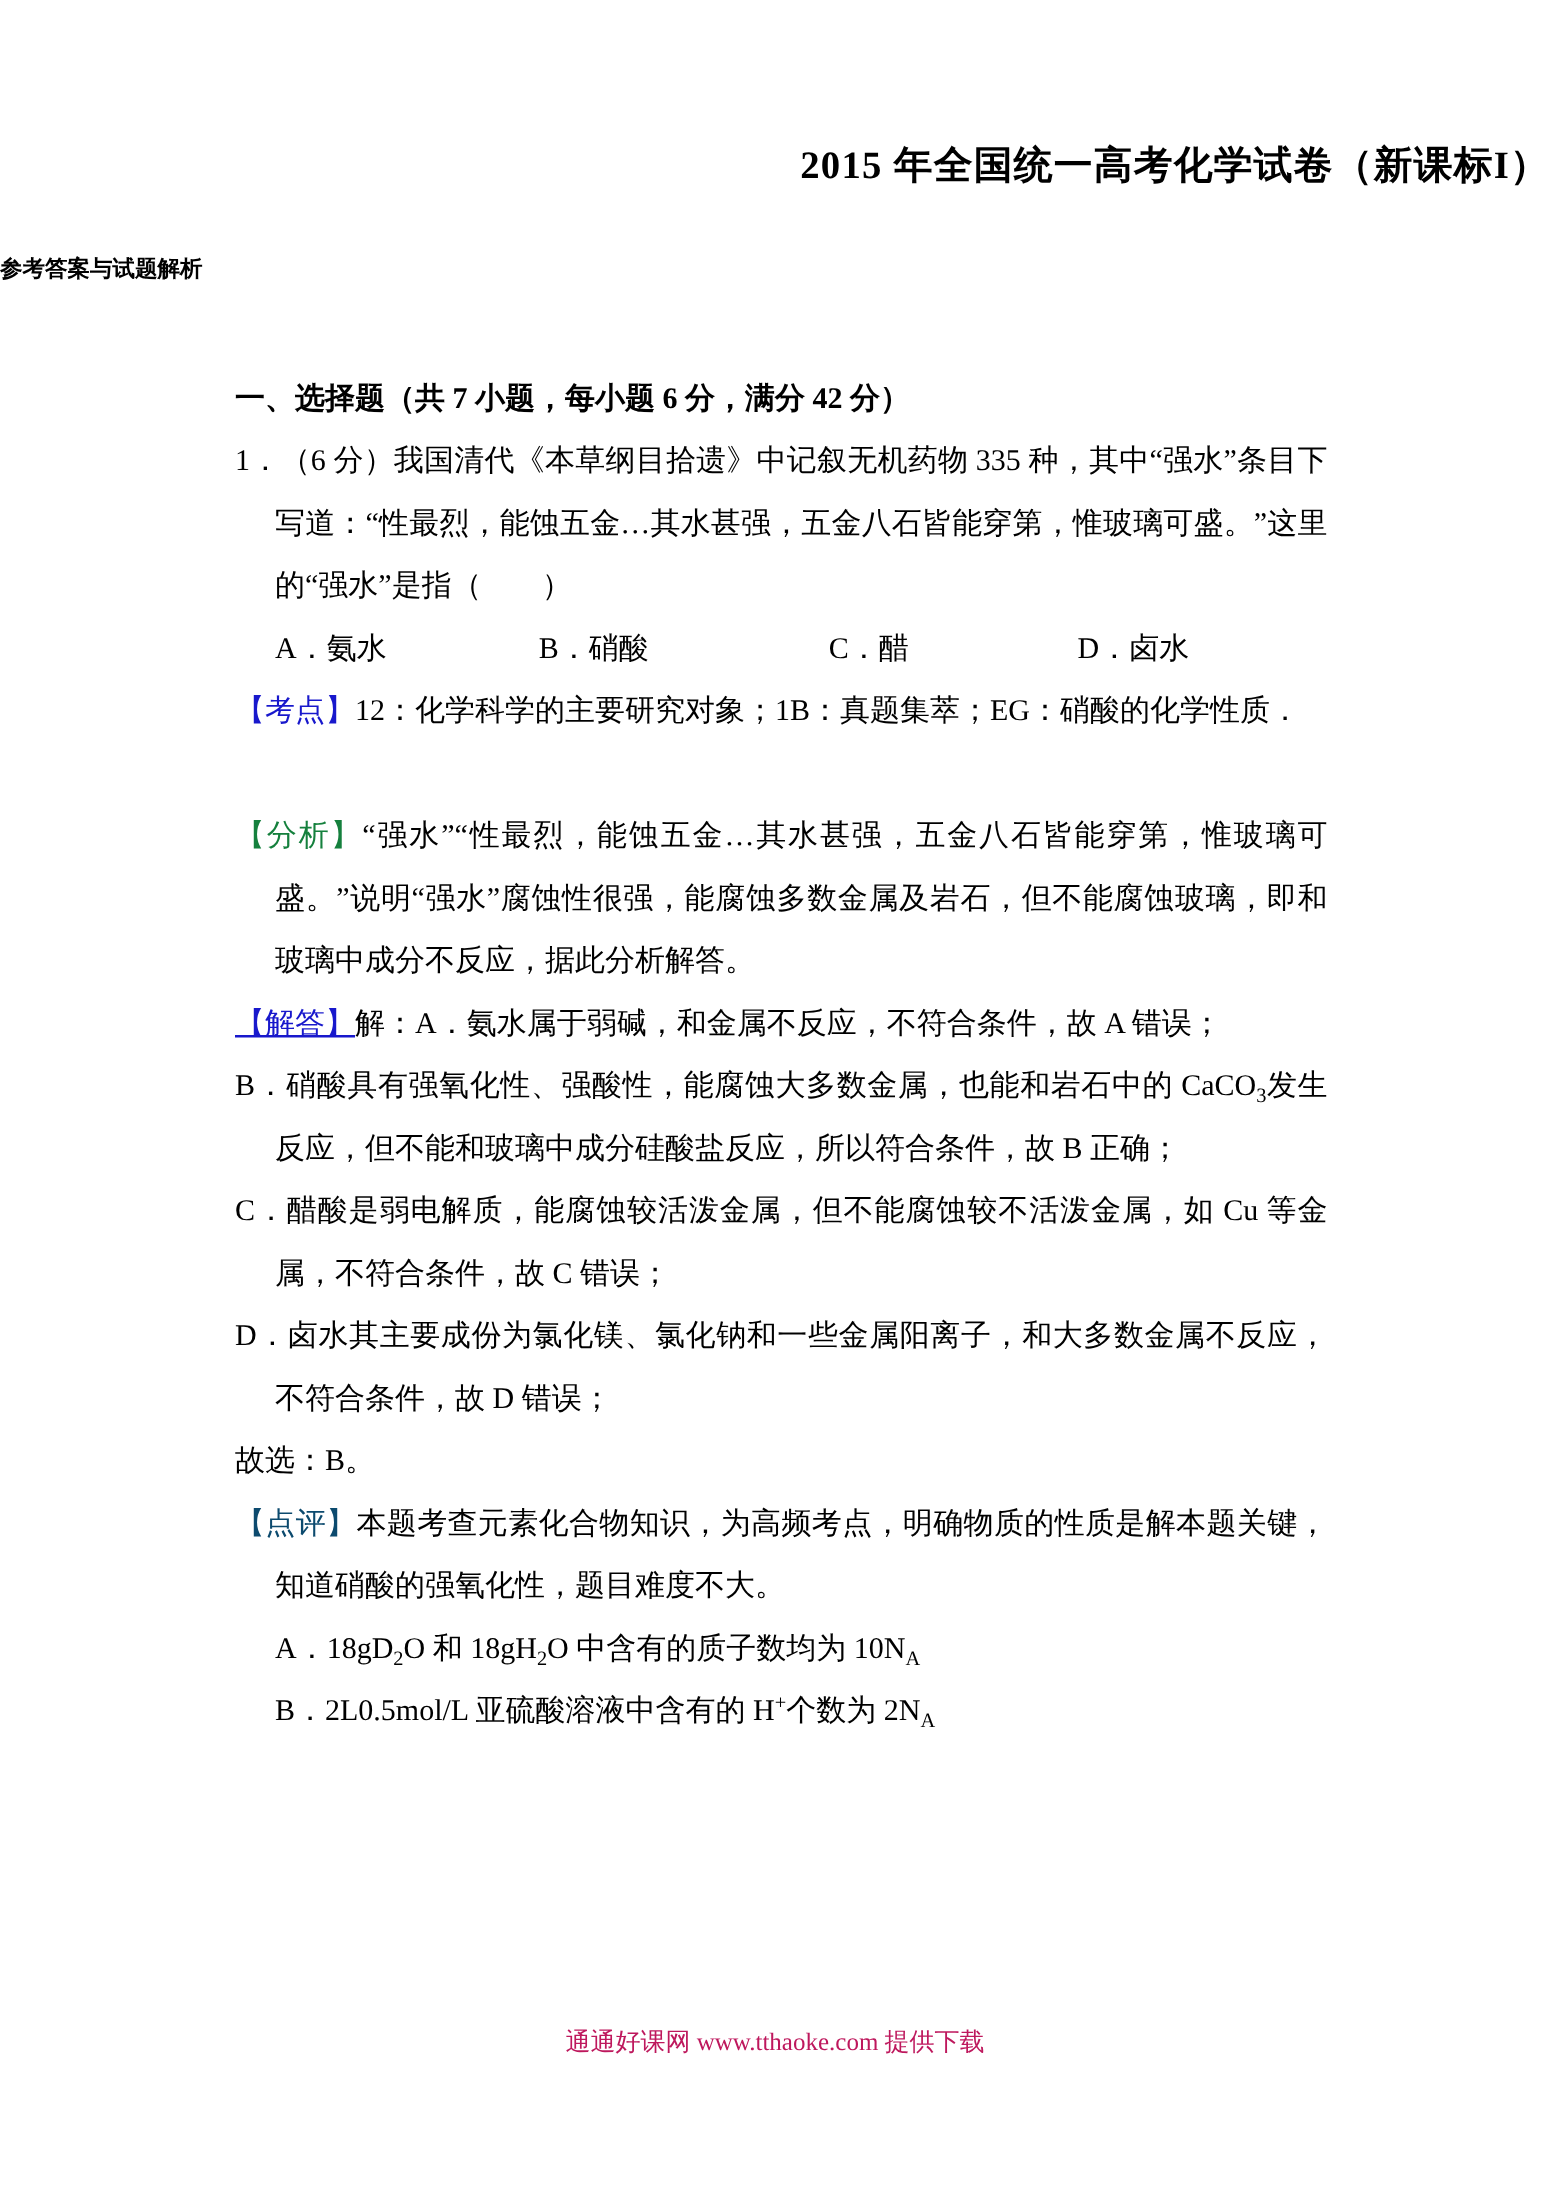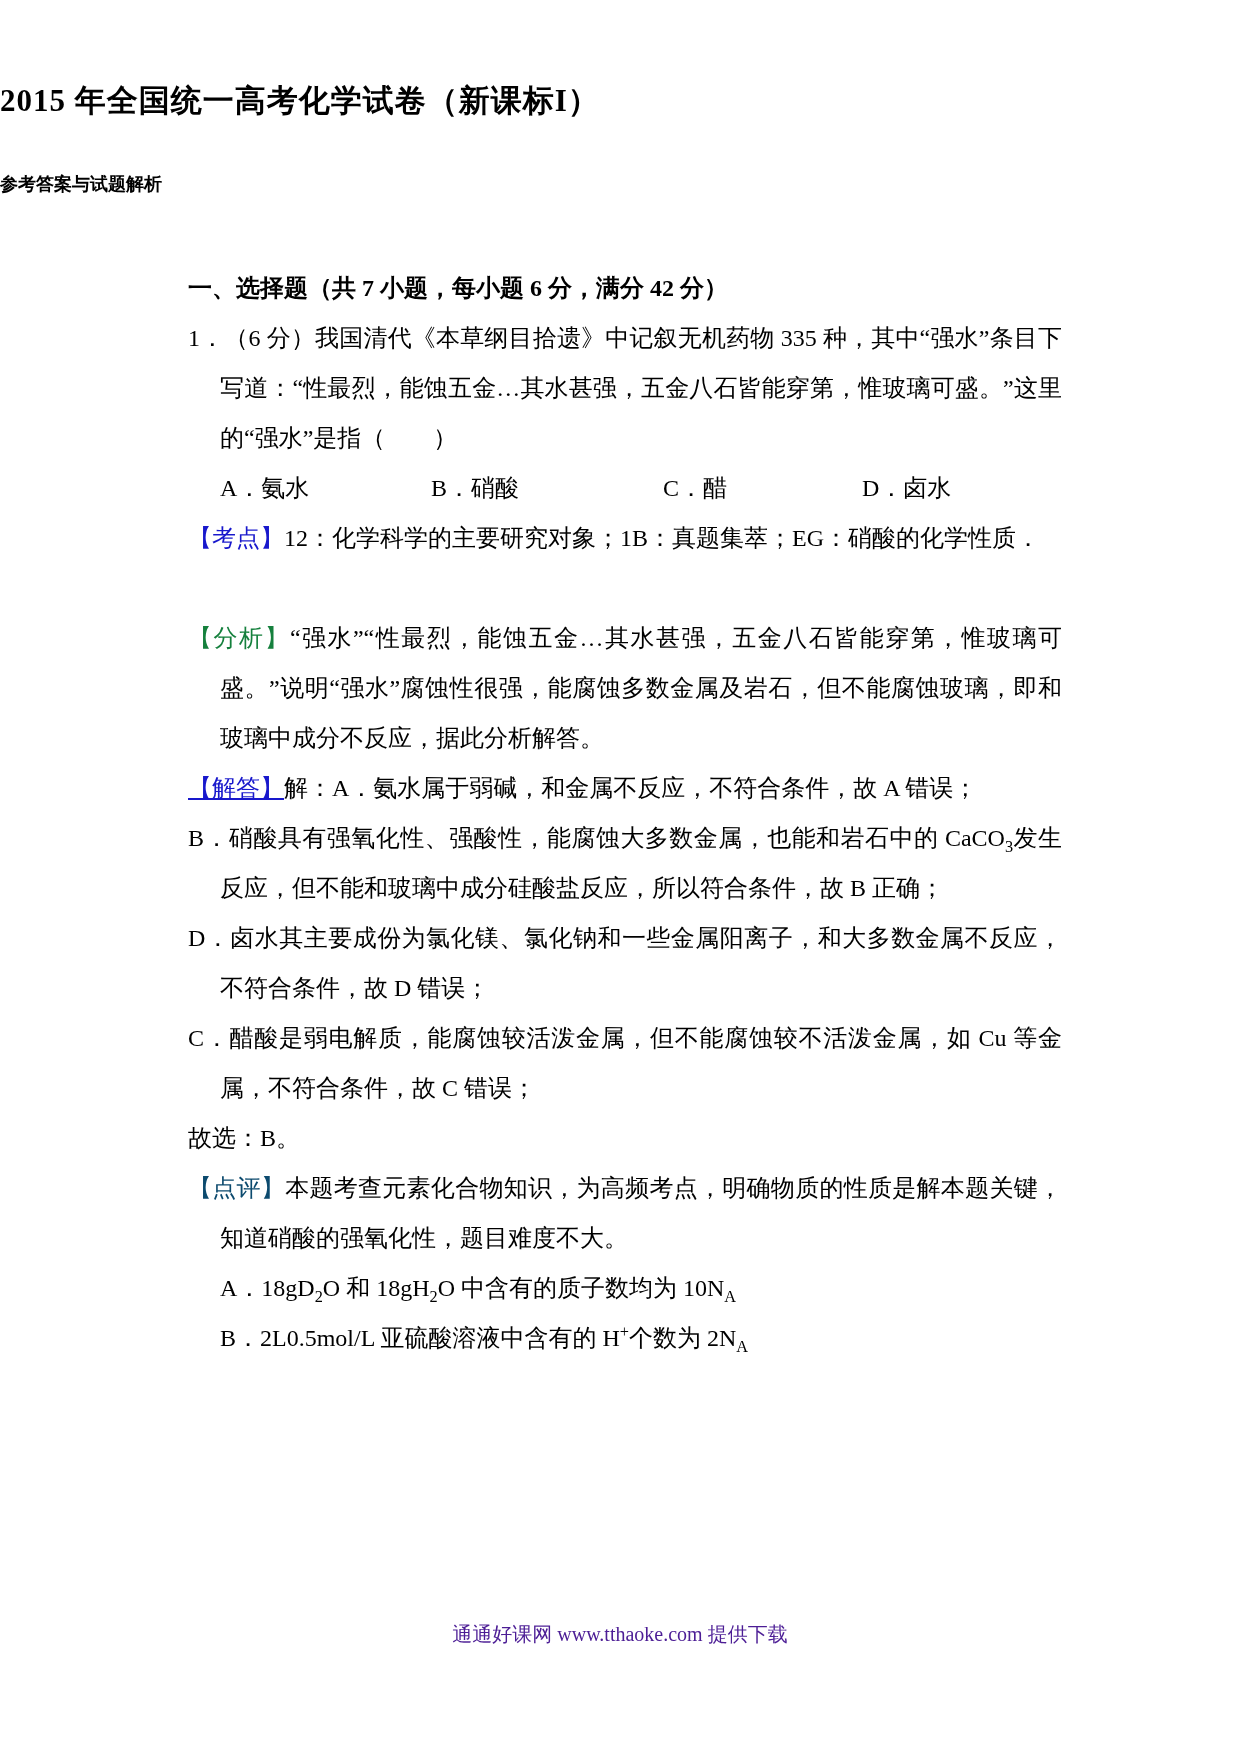--- a/index.html
+++ b/index.html
@@ -7,22 +7,22 @@
     position:relative;
     width:1240px;
     height:1754px;
     background:#ffffff;
     color:#000000;
     font-family:"Liberation Serif","DejaVu Serif",serif;
     overflow:hidden;
   }
   .title{
     margin:0;
-    padding-top:78px;
-    text-align:left;
+    padding-top:109px;
+    text-align:right;
     font-size:31px;
     line-height:46px;
     font-weight:bold;
     letter-spacing:1px;
   }
   .subtitle{
     margin:47px 0 0 0;
     font-size:18px;
     line-height:27px;
     font-weight:bold;
@@ -47,21 +47,21 @@
   .spacer{height:50px;}
   .tag{color:#1818CC;}
   sub,sup{font-size:68%;line-height:0;}
   .footer{
     position:absolute;
     left:0;right:0;
     top:1620px;
     text-align:center;
     font-size:20px;
     line-height:28px;
-    color:#4c1d95;
+    color:#be185d;
   }
 </style>
 </head>
 <body>
 
 <div class="page">
 
   <h1 class="title">2015 年全国统一高考化学试卷（新课标I）</h1>
   <h2 class="subtitle">参考答案与试题解析</h2>
 
@@ -80,22 +80,22 @@
 
     <p class="hang"><span class="tag" style="color: rgb(24, 24, 204);">【考点】</span><span>12：化学科学的主要研究对象；1B：真题集萃；EG：硝酸的化学性质．</span></p>
 
     <div class="spacer"></div>
 
     <p class="hang"><span class="tag" style="color: #15803d;">【分析】</span><span>“强水”“性最烈，能蚀五金…其水甚强，五金八石皆能穿第，惟玻璃可盛。”说明“强水”腐蚀性很强，能腐蚀多数金属及岩石，但不能腐蚀玻璃，即和玻璃中成分不反应，据此分析解答。</span></p>
 
     <p class="hang"><span class="tag" style="color: rgb(24, 24, 204); text-decoration: underline;">【解答】</span><span>解：A．氨水属于弱碱，和金属不反应，不符合条件，故 A 错误；</span></p>
 
     <p class="hang">B．硝酸具有强氧化性、强酸性，能腐蚀大多数金属，也能和岩石中的 CaCO<sub>3</sub>发生反应，但不能和玻璃中成分硅酸盐反应，所以符合条件，故 B 正确；</p>
+    <p class="hang">C．醋酸是弱电解质，能腐蚀较活泼金属，但不能腐蚀较不活泼金属，如 Cu 等金属，不符合条件，故 C 错误；</p>
     <p class="hang">D．卤水其主要成份为氯化镁、氯化钠和一些金属阳离子，和大多数金属不反应，不符合条件，故 D 错误；</p>
-    <p class="hang">C．醋酸是弱电解质，能腐蚀较活泼金属，但不能腐蚀较不活泼金属，如 Cu 等金属，不符合条件，故 C 错误；</p>
     <p>故选：B。</p>
 
     <p class="hang"><span class="tag" style="color: #0c4a6e;">【点评】</span><span>本题考查元素化合物知识，为高频考点，明确物质的性质是解本题关键，知道硝酸的强氧化性，题目难度不大。</span></p>
 
 
     <p class="opt2">A．18gD<sub>2</sub>O 和 18gH<sub>2</sub>O 中含有的质子数均为 10N<sub>A</sub></p>
     <p class="opt2">B．2L0.5mol/L 亚硫酸溶液中含有的 H<sup>+</sup>个数为 2N<sub>A</sub></p>
 
   </div>
 

